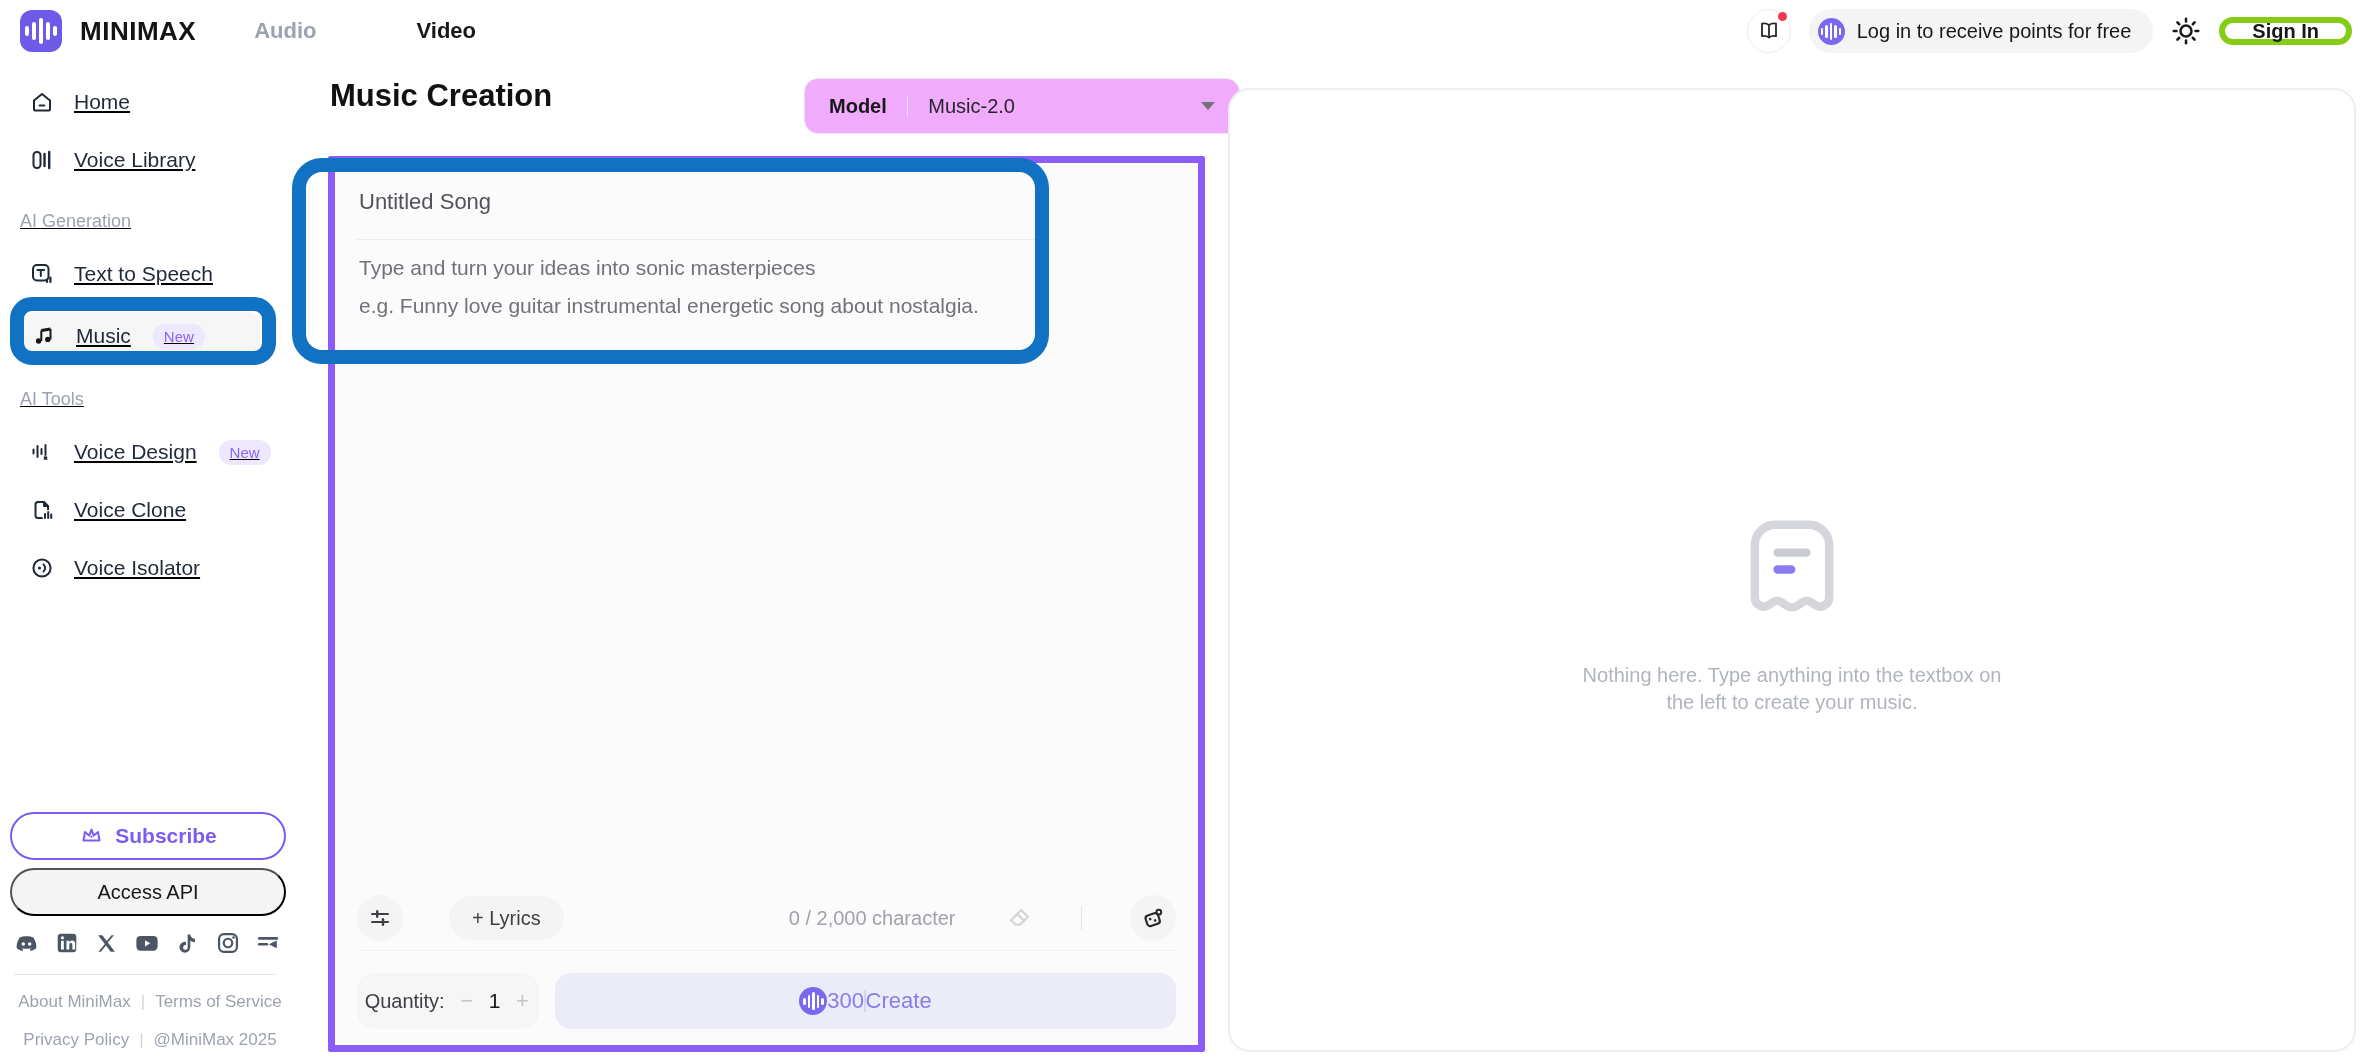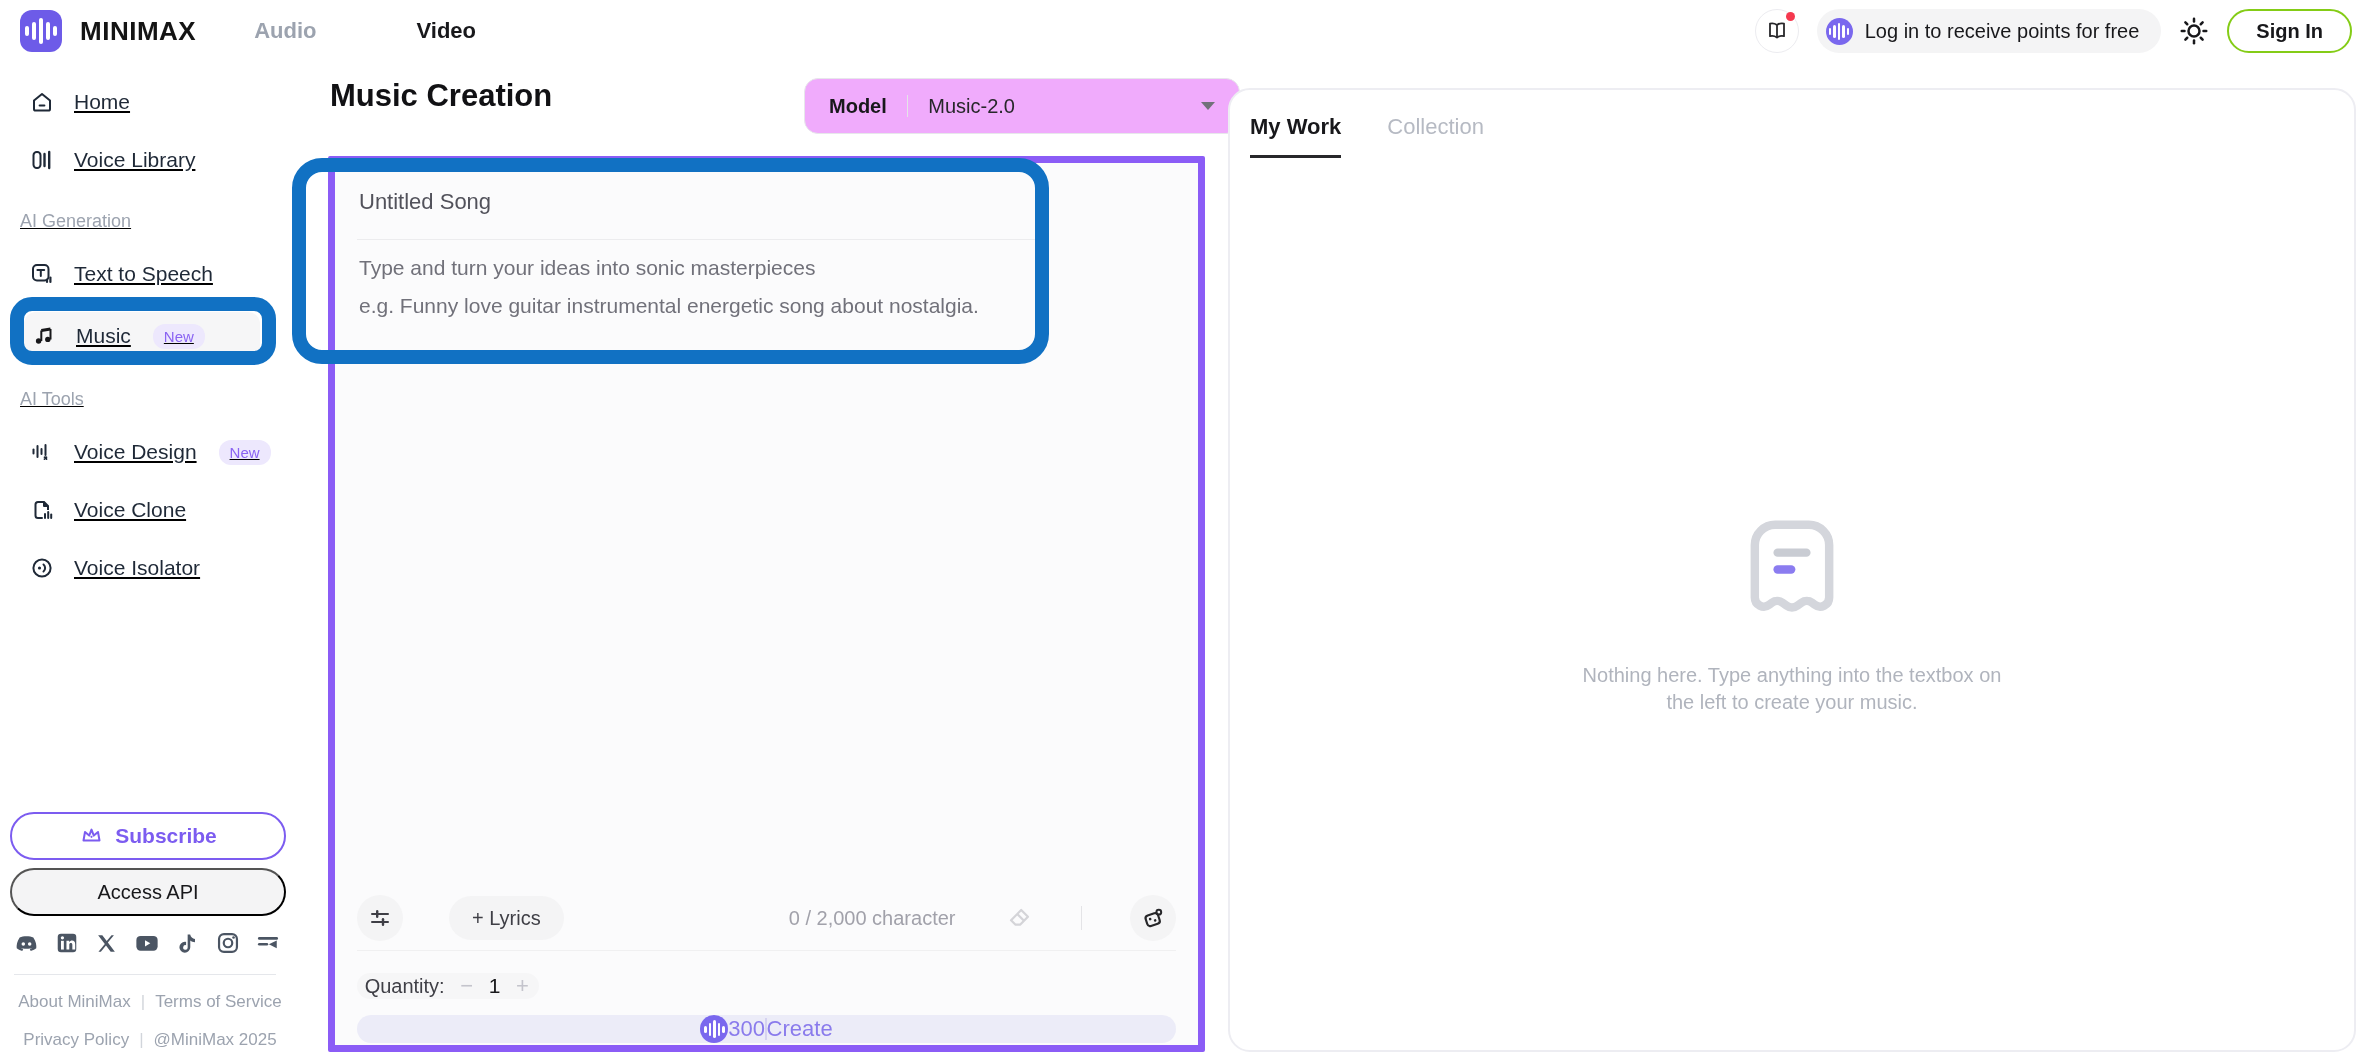--- a/index.html
+++ b/index.html
@@ -14,21 +14,21 @@
   .nav-item { font-size:22px; font-weight:600; }
   .nav-audio { color:#9CA3AF; margin-left:58px; }
   .nav-video { color:#18181B; margin-left:100px; }
   .topbar-right { margin-left:auto; display:flex; align-items:center; gap:18px; }
   .circle-btn { position:relative; width:44px; height:44px; border-radius:50%; background:#fff; border:1px solid #ECECF0; display:flex; align-items:center; justify-content:center; }
   .red-dot { position:absolute; top:2px; right:3px; width:9px; height:9px; border-radius:50%; background:#F5384E; }
   .points-pill { height:44px; border-radius:22px; background:#F4F4F5; display:flex; align-items:center; gap:12px; padding:0 22px 0 9px; }
   .coin { width:27px; height:27px; border-radius:50%; background:#7A68EE; display:flex; align-items:center; justify-content:center; gap:2px; flex:none; }
   .coin i { display:block; width:2.5px; border-radius:2px; background:#fff; }
   .points-text { font-size:20px; color:#18181B; }
-  .signin-btn { height:44px; padding:0 27px; border:2px solid #84cc16; border-radius:22px; display:flex; align-items:center; font-size:20px; font-weight:600; color:#18181B; background:#fff; }
+  .signin-btn { height:28px; padding:0 27px; border:6px solid #84cc16; border-radius:22px; display:flex; align-items:center; font-size:20px; font-weight:600; color:#18181B; background:#fff; }
 
   
   .sidebar { position:absolute; top:64px; left:0; width:300px; bottom:0;text-decoration:underline; }
   .side-item { display:flex; align-items:center; gap:20px; height:40px; margin:0 0 18px 30px; font-size:21px; color:#1F2937; font-weight:500; cursor:default; }
   .side-item svg { flex:none; }
   .section-label { margin:28px 0 20px 20px; font-size:18px; color:#9CA3AF; height:26px; display:flex; align-items:center; }
   .side-item.active-row { background:#F6F6F7; border-radius:12px; width:236px; height:48px; margin:16px 0 16px 24px; padding-left:8px; }
   .badge-new { background:#EDE8FD; color:#8A63F2; font-size:15px; padding:4px 11px; border-radius:12px; margin-left:2px; }
   .subscribe-btn { position:absolute; left:10px; top:748px; width:276px; height:48px; border:2px solid #7C5CF0; border-radius:26px; background:#fff; display:flex; align-items:center; justify-content:center; gap:12px; font-size:21px; font-weight:600; color:#7C5CF0; }
   .accessapi-btn { position:absolute; left:10px; top:804px; width:276px; height:48px; background:#F4F4F5; border-radius:26px; display:flex; align-items:center; justify-content:center; font-size:20px; font-weight:500; color:#18181B; }
@@ -51,21 +51,21 @@
   .song-title { position:absolute; left:24px; top:26px; font-size:22px; color:#52525B; }
   .card-divider1 { position:absolute; left:22px; top:76px; width:692px; height:1px; background:#ECECEE; }
   .desc { position:absolute; left:24px; top:86px; font-size:21px; color:#71717A; line-height:38px; }
   .card-toolbar { position:absolute; left:22px; right:22px; bottom:104px; height:46px; display:flex; align-items:center;gap:32px; }
   .tool-circle { width:46px; height:46px; border-radius:50%; background:#F4F4F5; display:flex; align-items:center; justify-content:center; flex:none; }
   .lyrics-btn { height:44px; padding:0 23px; margin-left:14px; border-radius:22px; background:#F4F4F5; display:flex; align-items:center; font-size:20px; color:#3F3F46; }
   .char-counter { margin-left:auto; font-size:20px; color:#A1A1AA; }
   .eraser-wrap { margin-left:18px; display:flex; align-items:center; }
   .tb-vsep { width:1.5px; height:24px; background:#E4E4E7; margin:0 16px; }
   .card-divider2 { position:absolute; left:22px; right:22px; bottom:94px; height:1px; background:#F0F0F1; }
-  .quantity-row { position:absolute; left:22px; right:22px; bottom:16px; height:56px; display:flex; gap:16px;flex-direction:column; }
+  .quantity-row { position:absolute; left:22px; right:22px; bottom:16px; height:56px; display:flex; gap:16px; }
   .qty-pill { width:182px; height:56px; background:#F6F6F7; border-radius:16px; display:flex; align-items:center; justify-content:center; gap:13px; }
   .qty-pill .qlbl { font-size:20px; color:#3F3F46; }
   .qty-step { font-size:22px; color:#C4C4CC; width:18px; text-align:center; }
   .qty-val { font-size:21px; color:#18181B; }
   .create-btn { flex:1; background:#ECECF8; border-radius:16px; display:flex; align-items:center; justify-content:center; }
   .create-cost { font-size:22px; font-weight:500; color:#8A7BEC; }
   .create-sep { width:1.5px; height:22px; background:#D6D3F0; }
   .create-label { font-size:22px; font-weight:500; color:#8A7BEC; }
 
   
@@ -341,24 +341,20 @@
             <i style="height:7px"></i>
         </span>
         <span class="create-cost">300</span>
         <span class="create-sep"></span>
         <span class="create-label">Create</span>
       </div>
     </div>
   </section>
 
   <section class="right-panel">
-    <div class="tabs">
-      <div class="tab active">My Work</div>
-      <div class="tab inactive">Collection</div>
-    </div>
 
     <div class="empty">
       <svg width="88" height="98" viewBox="0 0 52 58">
         <path d="M16 4 H36 C42.6 4 48 9.4 48 16 V47 C48 51.5 43 54 39.4 51.3 L37.8 50.1 C36 48.8 33.5 48.8 31.7 50.1 L29.2 51.9 C27.3 53.3 24.7 53.3 22.8 51.9 L20.3 50.1 C18.5 48.8 16 48.8 14.2 50.1 L12.6 51.3 C9 54 4 51.5 4 47 V16 C4 9.4 9.4 4 16 4 Z" fill="none" stroke="#D4D6DC" stroke-width="5" stroke-linejoin="round"></path>
         <rect x="15" y="18" width="22" height="5" rx="2.5" fill="#C9CCD3"></rect>
         <rect x="15" y="28" width="13" height="5" rx="2.5" fill="#8B7CF0"></rect>
       </svg>
       <div class="empty-text">
         <div>Nothing here. Type anything into the textbox on</div>
         <div>the left to create your music.</div>

